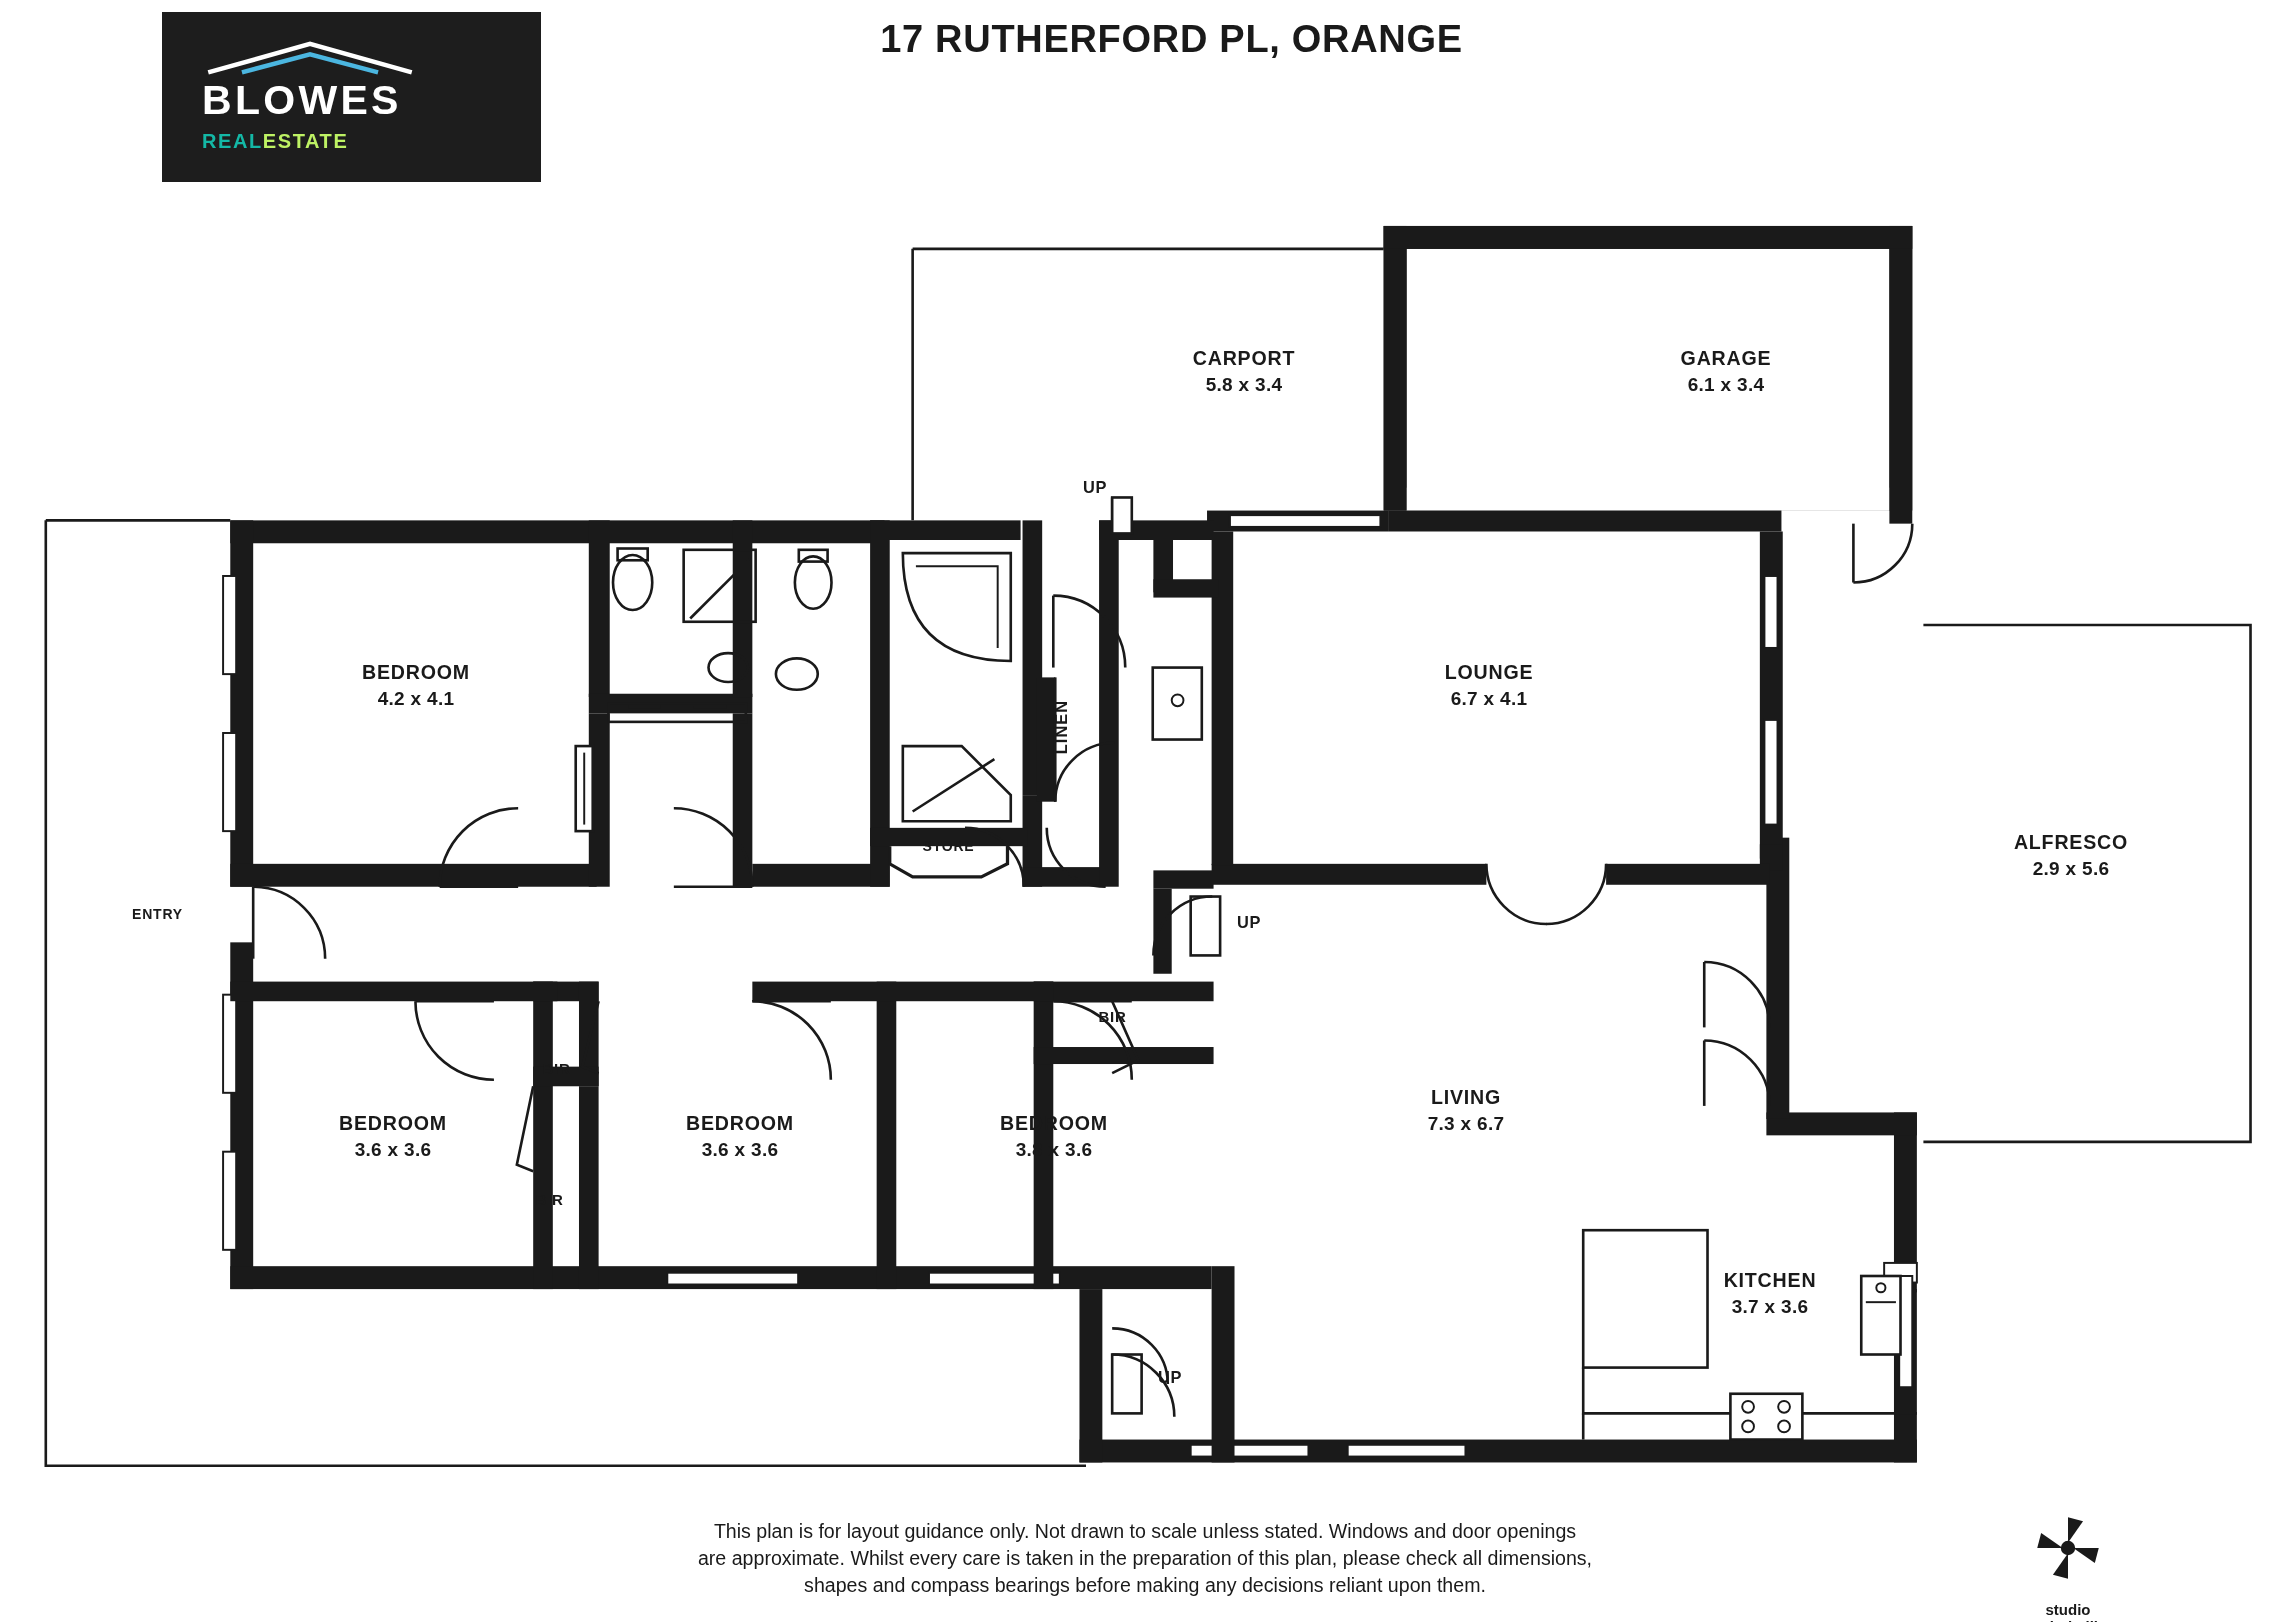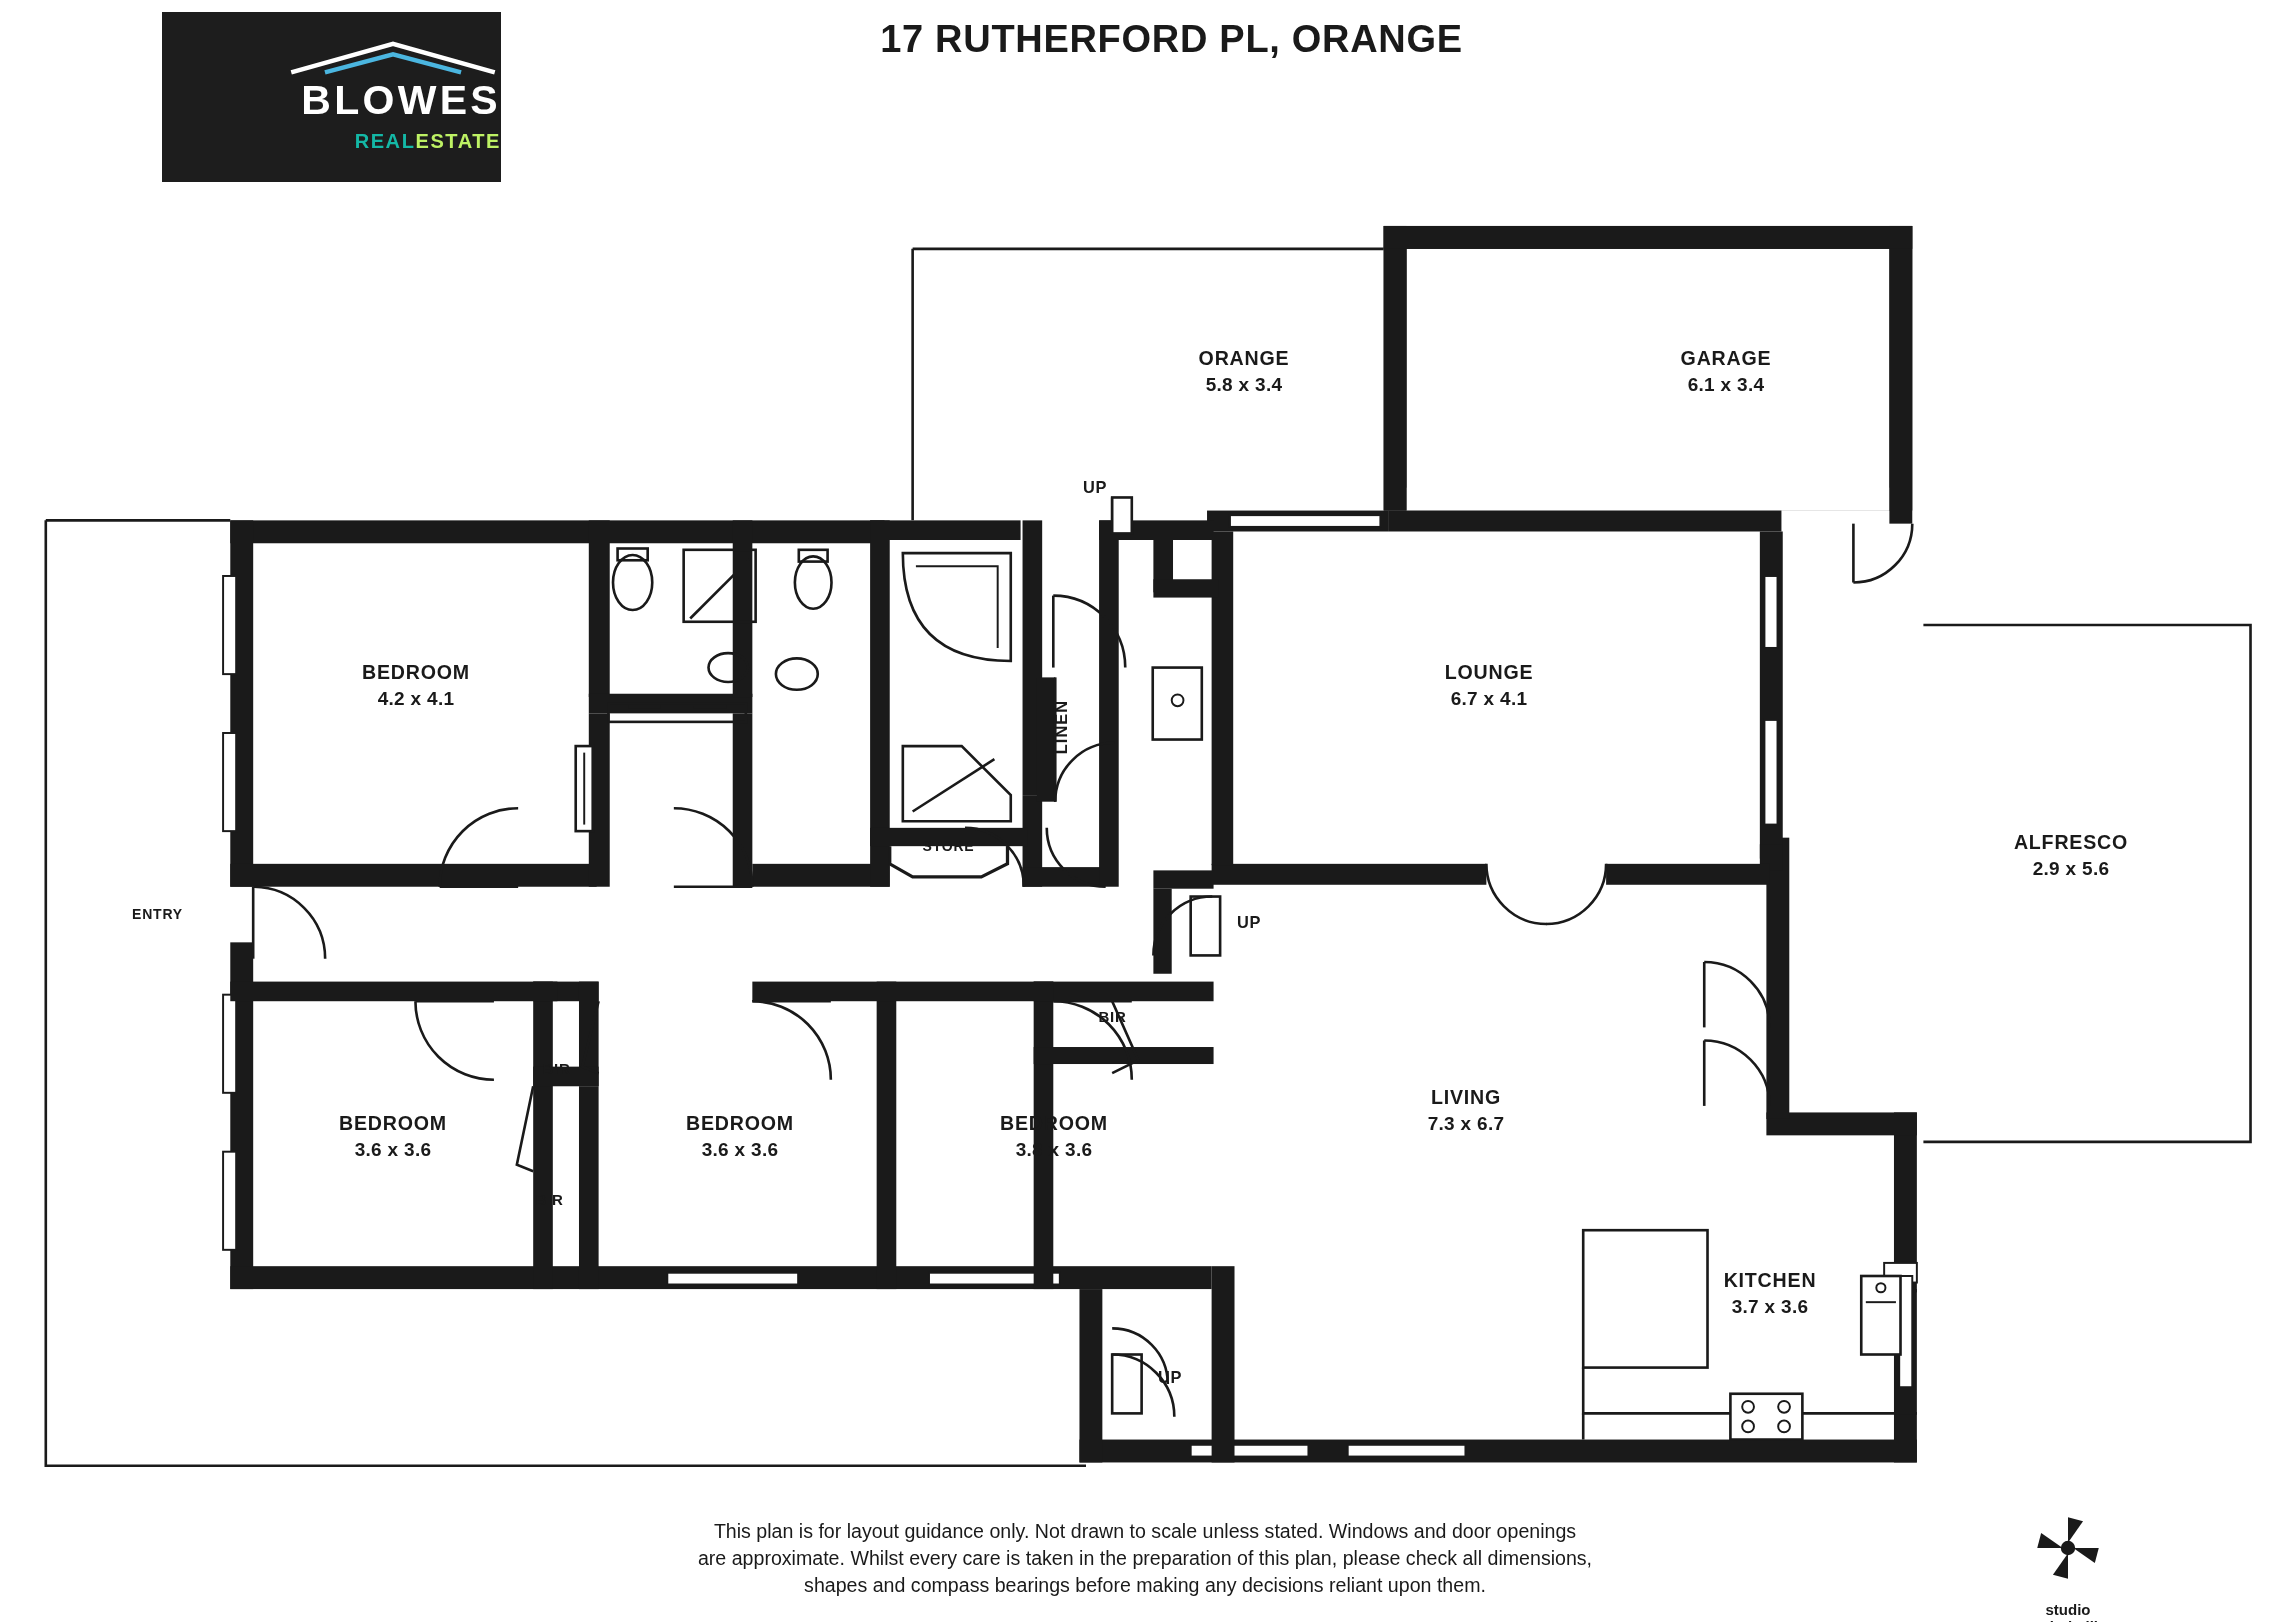--- a/index.html
+++ b/index.html
@@ -20,22 +20,23 @@
   .logo-box {
     position: absolute;
     left: 162px;
     top: 11.8px;
     width: 339px;
     height: 170px;
     background: #1d1d1d;
     color: #ffffff;
     display: flex;
     flex-direction: column;
-    align-items: flex-end;
+    align-items: flex-start;
     justify-content: center;
+    padding-left: 40px;
   }
   .logo-roof {
     width: 216px;
     height: 35px;
     position: relative;
     margin-bottom: 3.9px;
   }
   .logo-roof svg { display:block; }
   .logo-main {
     font-size: 41px;
@@ -326,21 +327,21 @@
     <circle cx="2727" cy="2180" r="9" stroke-width="3"></circle>
 
     <rect x="2845" y="1950" width="60" height="120" fill="#ffffff" stroke="#1a1a1a" stroke-width="4"></rect>
     <circle cx="2875" cy="1968" r="7" stroke-width="3"></circle>
     <path d="M 2852 1990 L 2898 1990" stroke-width="3"></path>
 
   </g>
 </svg>
 
 <div class="lbl" style="left:1126px; top:347px; width:236px;">
-  <div class="name">ORANGE</div>
+  <div class="name">CARPORT</div>
   <div class="dim">5.8 x 3.4</div>
 </div>
 
 <div class="lbl" style="left:1608px; top:347px; width:236px;">
   <div class="name">GARAGE</div>
   <div class="dim">6.1 x 3.4</div>
 </div>
 
 <div class="lbl" style="left:298px; top:661px; width:236px;">
   <div class="name">BEDROOM</div>

